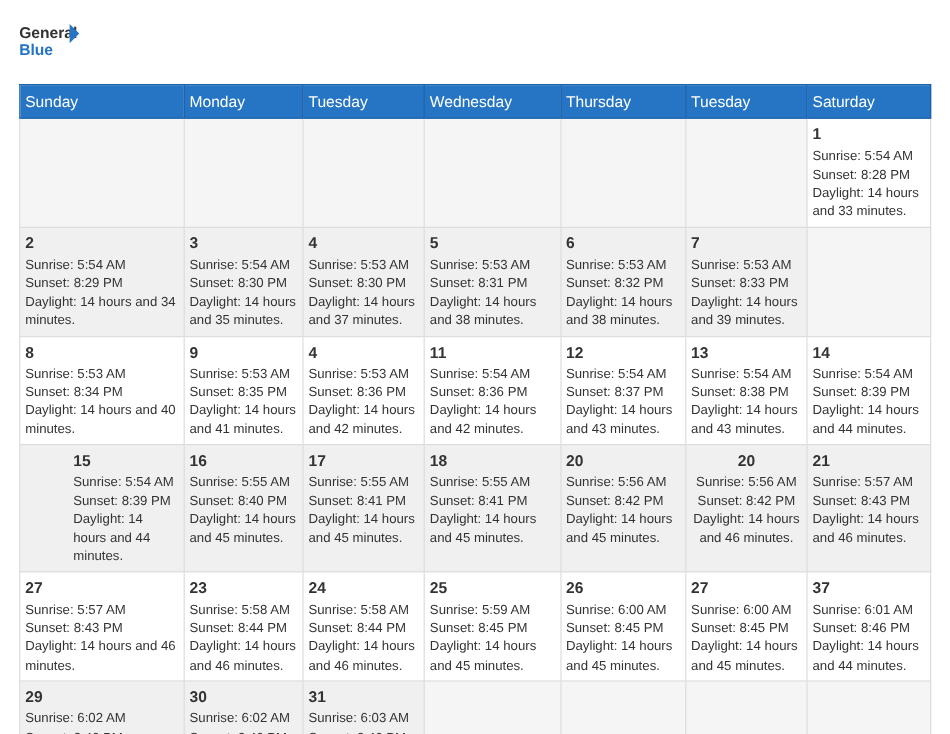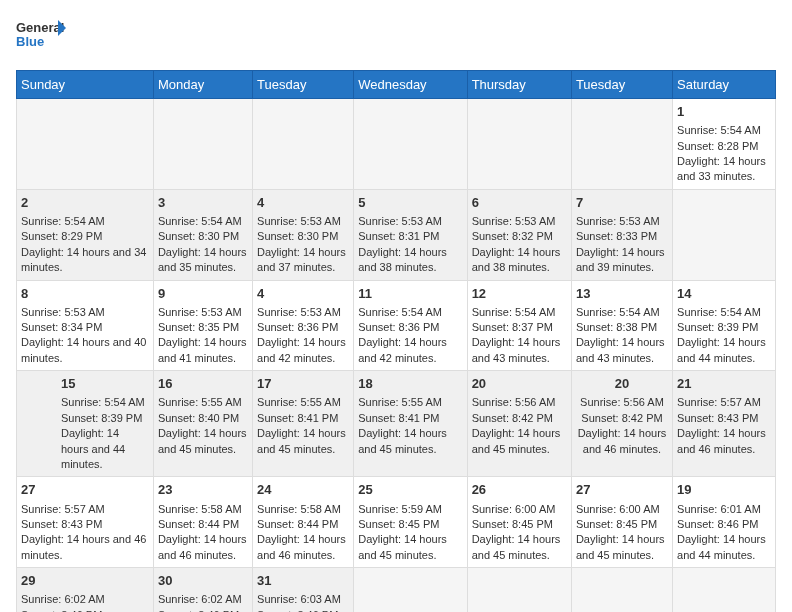--- a/index.html
+++ b/index.html
@@ -141,21 +141,21 @@
         <td style="background: inherit; text-align: center;"><span class="day-num">20</span><span class="day-info">Sunrise: 5:56 AM<br>Sunset: 8:42 PM<br>Daylight: 14 hours and 46 minutes.</span></td>
         <td style="background: inherit;"><span class="day-num">21</span><span class="day-info">Sunrise: 5:57 AM<br>Sunset: 8:43 PM<br>Daylight: 14 hours and 46 minutes.</span></td>
       </tr>
       <tr style="background: rgb(255, 255, 255);">
         <td style="background: inherit;"><span class="day-num">27</span><span class="day-info">Sunrise: 5:57 AM<br>Sunset: 8:43 PM<br>Daylight: 14 hours and 46 minutes.</span></td>
         <td style="background: inherit;"><span class="day-num">23</span><span class="day-info">Sunrise: 5:58 AM<br>Sunset: 8:44 PM<br>Daylight: 14 hours and 46 minutes.</span></td>
         <td style="background: inherit;"><span class="day-num">24</span><span class="day-info">Sunrise: 5:58 AM<br>Sunset: 8:44 PM<br>Daylight: 14 hours and 46 minutes.</span></td>
         <td style="background: inherit;"><span class="day-num">25</span><span class="day-info">Sunrise: 5:59 AM<br>Sunset: 8:45 PM<br>Daylight: 14 hours and 45 minutes.</span></td>
         <td style="background: inherit; margin-top: 35px;"><span class="day-num">26</span><span class="day-info">Sunrise: 6:00 AM<br>Sunset: 8:45 PM<br>Daylight: 14 hours and 45 minutes.</span></td>
         <td style="background: inherit;"><span class="day-num">27</span><span class="day-info">Sunrise: 6:00 AM<br>Sunset: 8:45 PM<br>Daylight: 14 hours and 45 minutes.</span></td>
-        <td style="background: inherit;"><span class="day-num">19</span><span class="day-info">Sunrise: 6:01 AM<br>Sunset: 8:46 PM<br>Daylight: 14 hours and 44 minutes.</span></td>
+        <td style="background: inherit;"><span class="day-num">37</span><span class="day-info">Sunrise: 6:01 AM<br>Sunset: 8:46 PM<br>Daylight: 14 hours and 44 minutes.</span></td>
       </tr>
       <tr style="background: rgb(240, 240, 240);">
         <td style="background: inherit;"><span class="day-num">29</span><span class="day-info">Sunrise: 6:02 AM<br>Sunset: 8:46 PM<br>Daylight: 14 hours and 44 minutes.</span></td>
         <td style="background: inherit;"><span class="day-num">30</span><span class="day-info">Sunrise: 6:02 AM<br>Sunset: 8:46 PM<br>Daylight: 14 hours and 43 minutes.</span></td>
         <td style="background: inherit;"><span class="day-num">31</span><span class="day-info">Sunrise: 6:03 AM<br>Sunset: 8:46 PM<br>Daylight: 14 hours and 43 minutes.</span></td>
         <td class="empty-cell">&nbsp;</td>
         <td class="empty-cell">&nbsp;</td>
         <td class="empty-cell">&nbsp;</td>
         <td class="empty-cell">&nbsp;</td>
       </tr>

